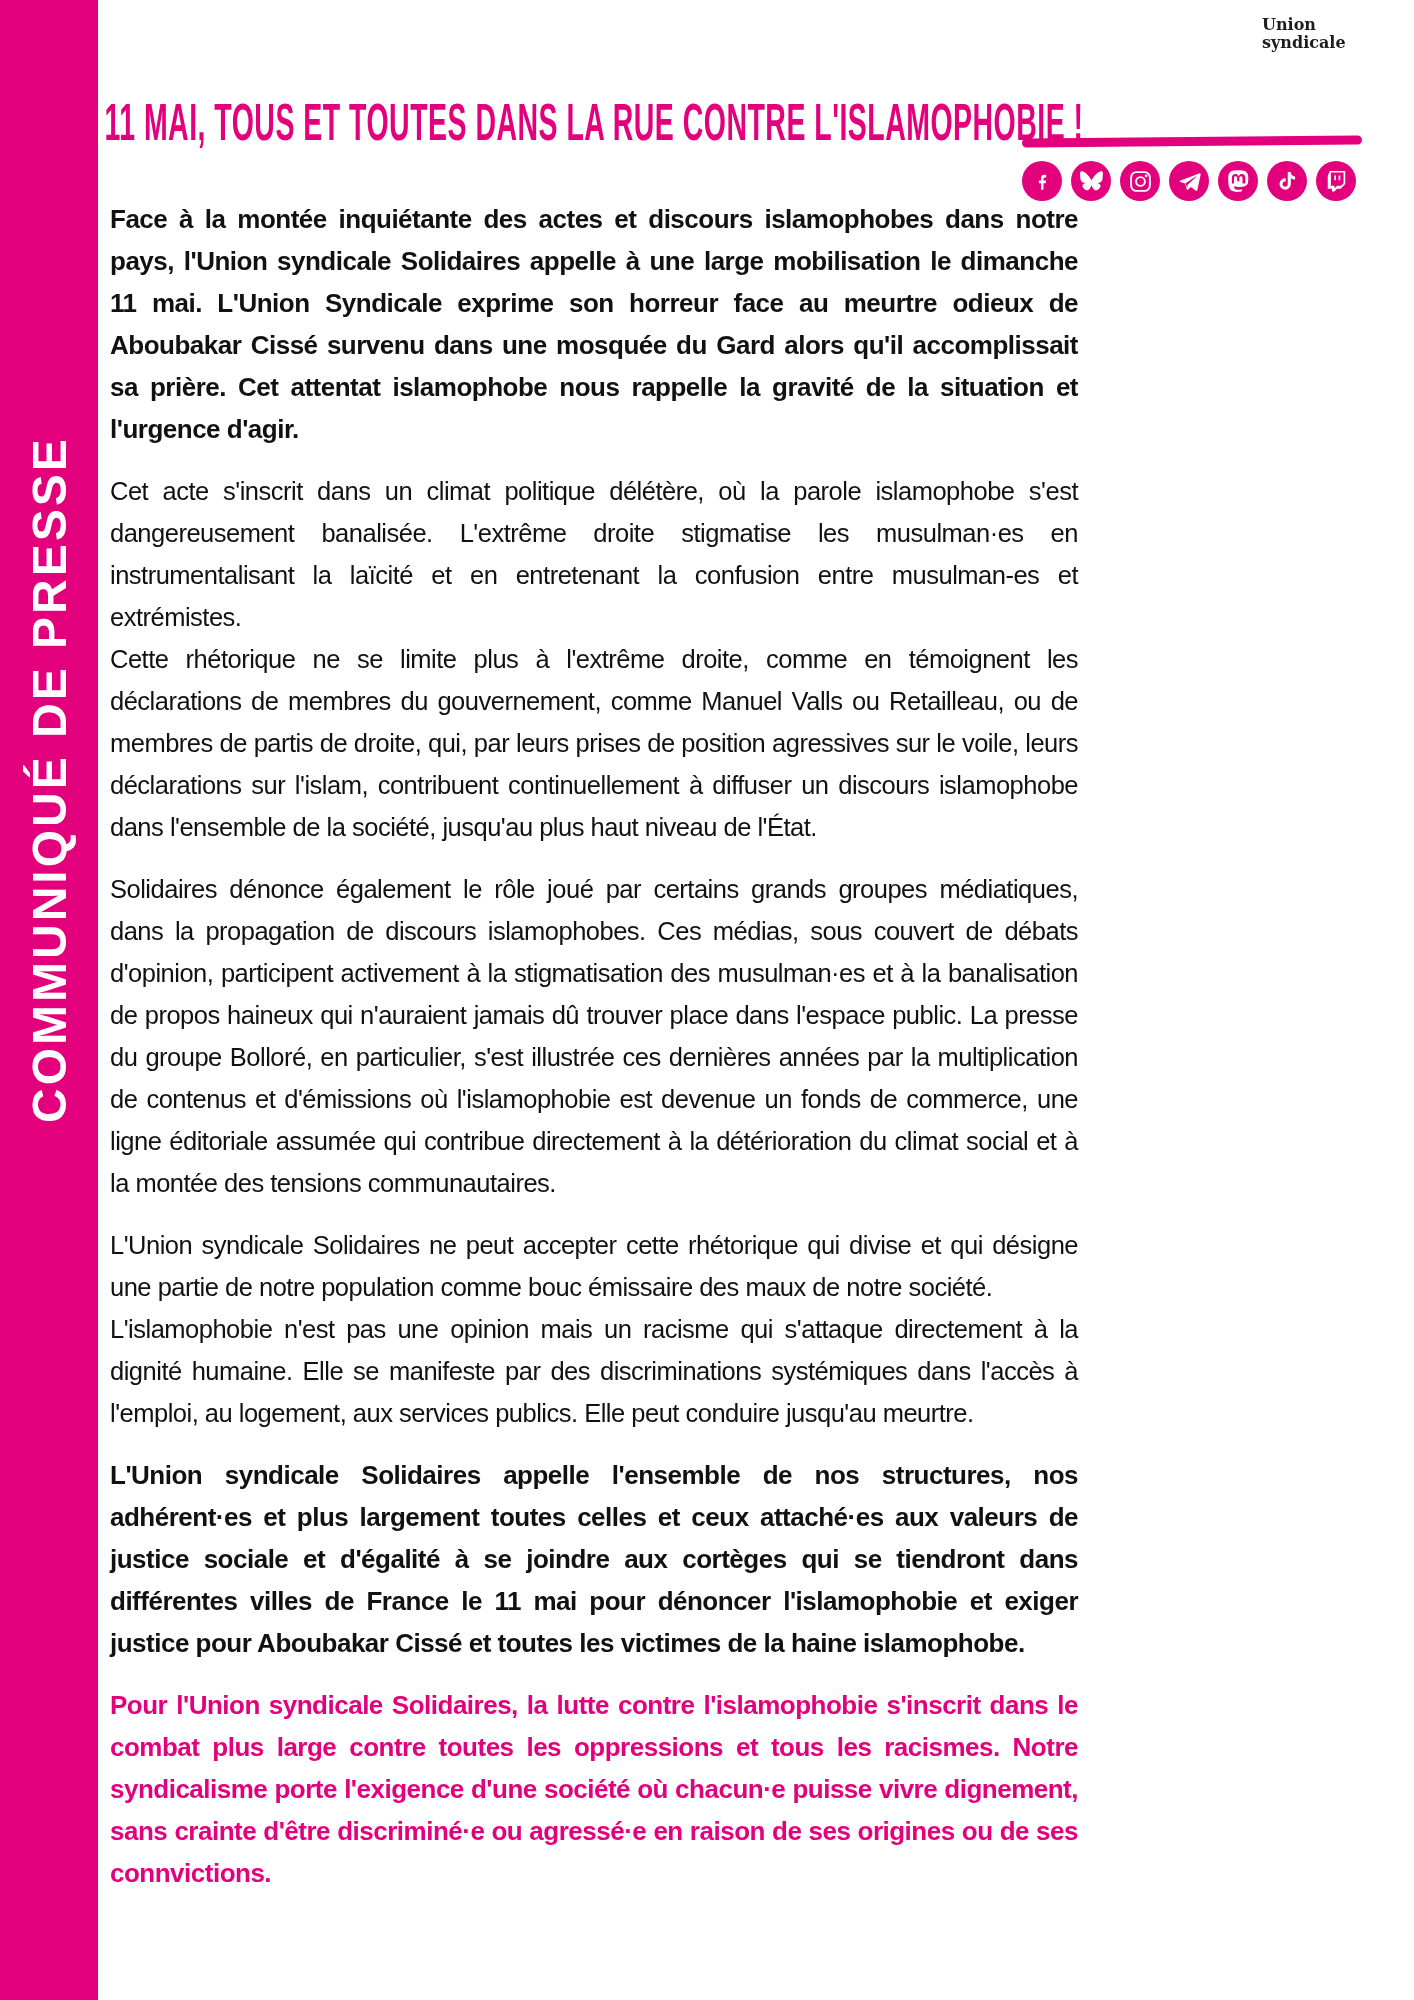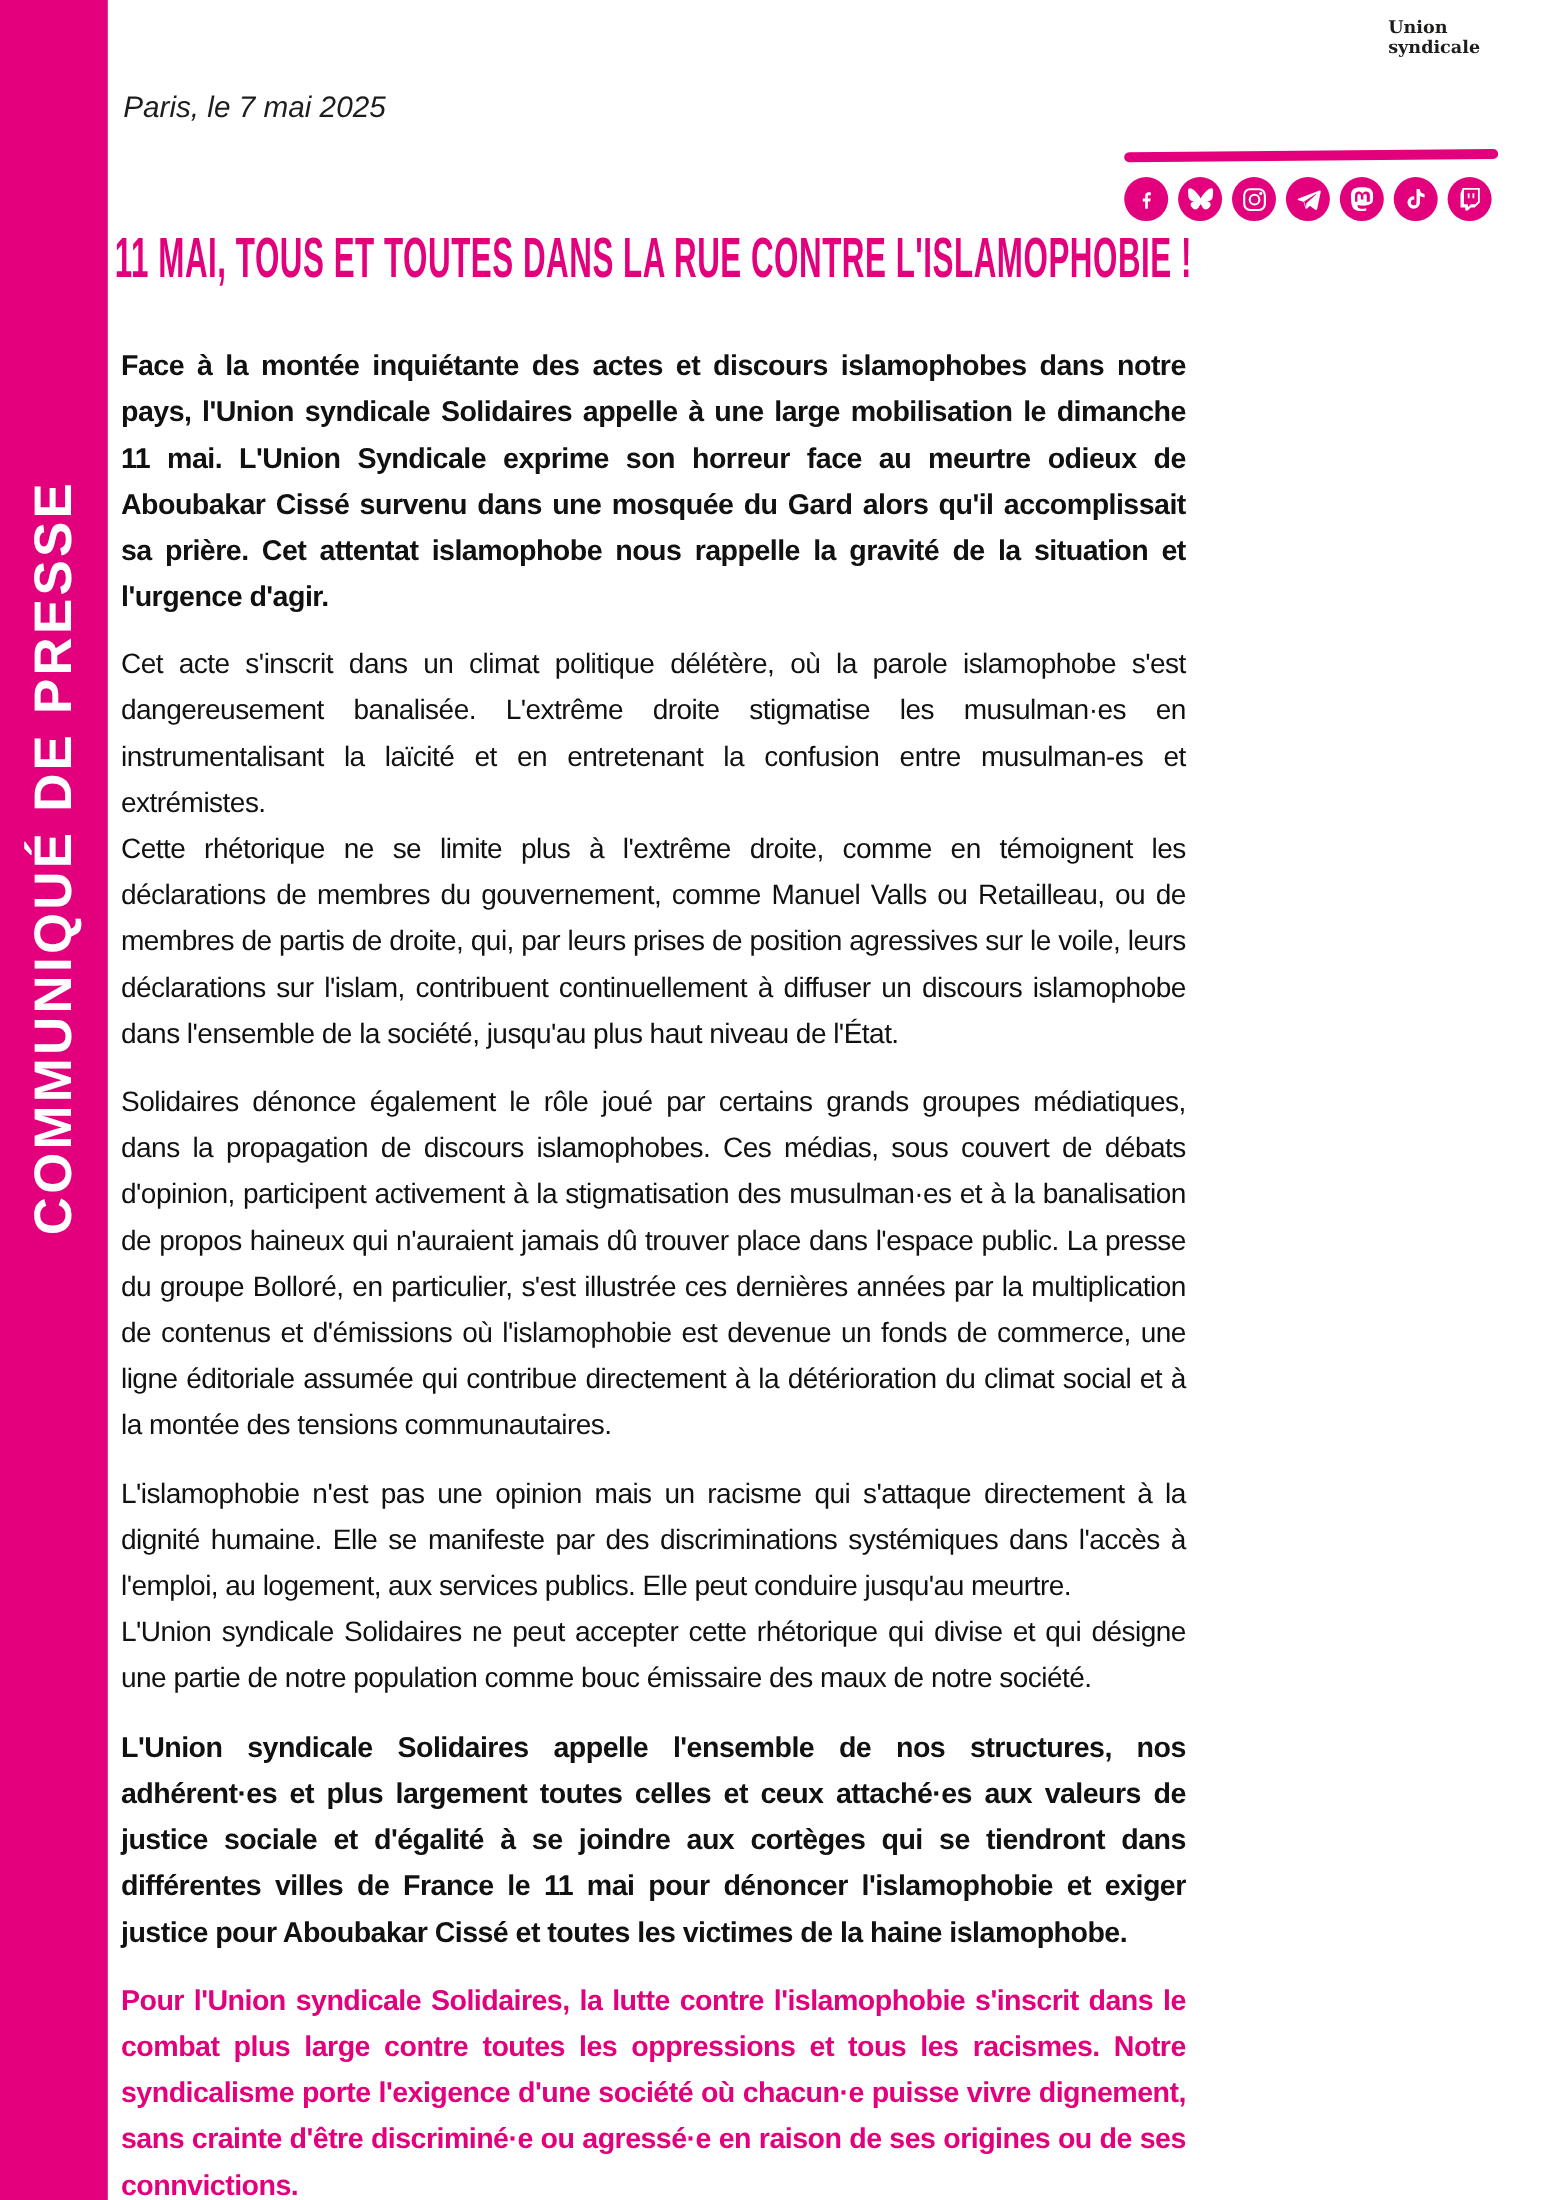--- a/index.html
+++ b/index.html
@@ -152,40 +152,39 @@
         </span>
         <span class="icon-circle">
           <svg width="21" height="22" viewBox="0 0 24 25" fill="#fff">
             <path d="M4.3 1 2 6.7v14.6h4.9v3.1h2.7l3.1-3.1h4L22 16V1H4.3zm15.8 14.1-2.8 2.8h-4.5l-3.1 3.1v-3.1H5.6V2.9h14.5v12.2zM16.3 6.3v5.4h-1.9V6.3h1.9zm-4.9 0v5.4H9.5V6.3h1.9z"></path>
           </svg>
         </span>
       </div>
   </div>
 
   <div class="content">
-    <div class="dateline">Paris, le 7 mai 2025</div>
 
     <div class="headline-wrap">
       <span class="headline">11 MAI, TOUS ET TOUTES DANS LA RUE CONTRE L'ISLAMOPHOBIE !</span>
     </div>
 
     <div class="article-body">
         <div class="section lead">
           <p>Face à la montée inquiétante des actes et discours islamophobes dans notre pays, l'Union syndicale Solidaires appelle à une large mobilisation le dimanche 11 mai. L'Union Syndicale exprime son horreur face au meurtre odieux de Aboubakar Cissé survenu dans une mosquée du Gard alors qu'il accomplissait sa prière. Cet attentat islamophobe nous rappelle la gravité de la situation et l'urgence d'agir.</p>
         </div>
         <div class="section body">
           <p>Cet acte s'inscrit dans un climat politique délétère, où la parole islamophobe s'est dangereusement banalisée. L'extrême droite stigmatise les musulman·es en instrumentalisant la laïcité et en entretenant la confusion entre musulman-es et extrémistes.</p>
           <p>Cette rhétorique ne se limite plus à l'extrême droite, comme en témoignent les déclarations de membres du gouvernement, comme Manuel Valls ou Retailleau, ou de membres de partis de droite, qui, par leurs prises de position agressives sur le voile, leurs déclarations sur l'islam, contribuent continuellement à diffuser un discours islamophobe dans l'ensemble de la société, jusqu'au plus haut niveau de l'État.</p>
         </div>
         <div class="section body">
           <p>Solidaires dénonce également le rôle joué par certains grands groupes médiatiques, dans la propagation de discours islamophobes. Ces médias, sous couvert de débats d'opinion, participent activement à la stigmatisation des musulman·es et à la banalisation de propos haineux qui n'auraient jamais dû trouver place dans l'espace public. La presse du groupe Bolloré, en particulier, s'est illustrée ces dernières années par la multiplication de contenus et d'émissions où l'islamophobie est devenue un fonds de commerce, une ligne éditoriale assumée qui contribue directement à la détérioration du climat social et à la montée des tensions communautaires.</p>
         </div>
         <div class="section body">
+          <p>L'Union syndicale Solidaires ne peut accepter cette rhétorique qui divise et qui désigne une partie de notre population comme bouc émissaire des maux de notre société.</p>
           <p>L'islamophobie n'est pas une opinion mais un racisme qui s'attaque directement à la dignité humaine. Elle se manifeste par des discriminations systémiques dans l'accès à l'emploi, au logement, aux services publics. Elle peut conduire jusqu'au meurtre.</p>
-          <p>L'Union syndicale Solidaires ne peut accepter cette rhétorique qui divise et qui désigne une partie de notre population comme bouc émissaire des maux de notre société.</p>
         </div>
         <div class="section emphasis">
           <p>L'Union syndicale Solidaires appelle l'ensemble de nos structures, nos adhérent·es et plus largement toutes celles et ceux attaché·es aux valeurs de justice sociale et d'égalité à se joindre aux cortèges qui se tiendront dans différentes villes de France le 11 mai pour dénoncer l'islamophobie et exiger justice pour Aboubakar Cissé et toutes les victimes de la haine islamophobe.</p>
         </div>
         <div class="section closing">
           <p>Pour l'Union syndicale Solidaires, la lutte contre l'islamophobie s'inscrit dans le combat plus large contre toutes les oppressions et tous les racismes. Notre syndicalisme porte l'exigence d'une société où chacun·e puisse vivre dignement, sans crainte d'être discriminé·e ou agressé·e en raison de ses origines ou de ses connvictions.</p>
         </div>
       </div>
   </div>
 

